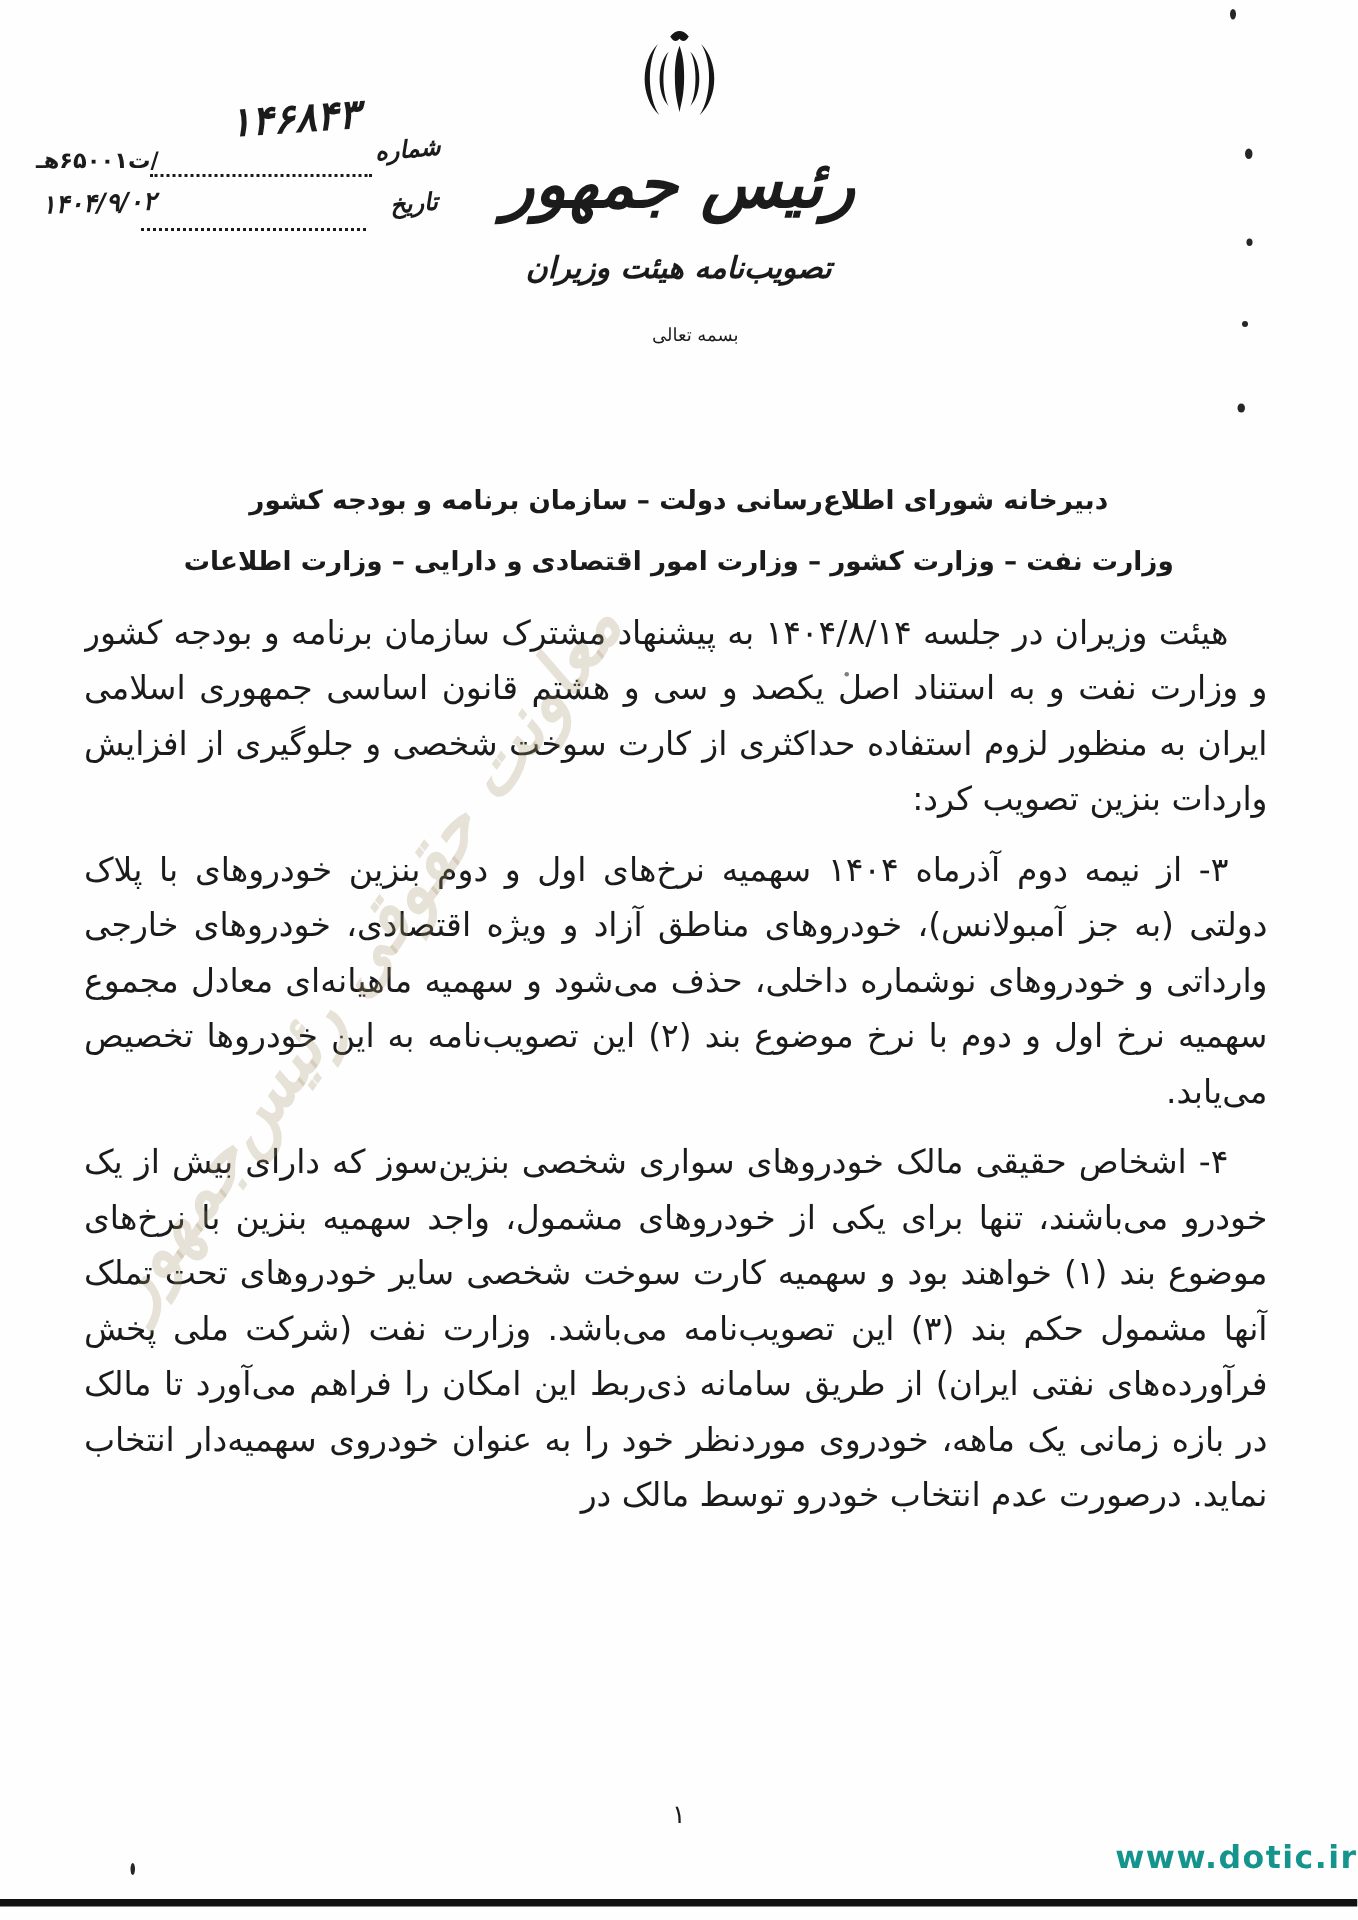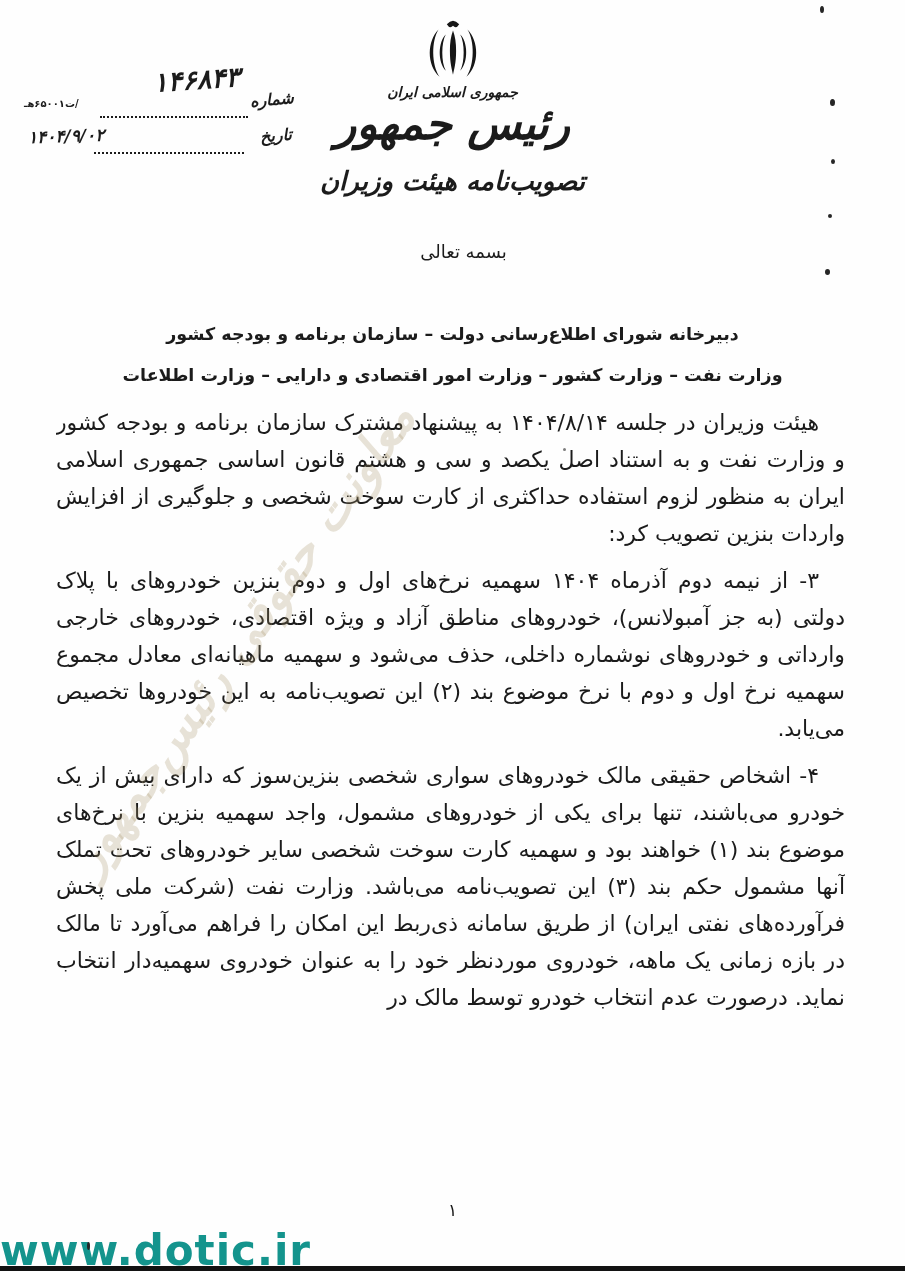--- a/index.html
+++ b/index.html
@@ -20,34 +20,34 @@
   .lbl-date{right:4px;top:56px;}
   .dotline{position:absolute;border-bottom:2.5px dotted #1b1b1b;height:0;}
   .dotline1{right:48px;left:76px;top:46px;}
   .dotline2{right:52px;left:70px;top:82px;}
   .hand-number{
     position:absolute;right:56px;top:-6px;
     font-size:27px;font-weight:bold;font-style:italic;
     letter-spacing:4px;transform:rotate(-4deg);
     white-space:nowrap;
   }
-  .number-suffix{position:absolute;left:0;top:28px;font-size:10px;font-weight:bold;white-space:nowrap;}
+  .number-suffix{position:absolute;left:0;top:28px;font-size:15px;font-weight:bold;white-space:nowrap;}
   .hand-date{
     position:absolute;left:4px;top:56px;
     font-size:17px;font-weight:bold;font-style:italic;
     transform:rotate(-2deg);letter-spacing:2px;direction:ltr;
   }
 
   
   .center{position:absolute;left:0;right:0;text-align:center;}
   .emblem{top:16px;}
   .country{top:84px;font-size:14px;font-weight:bold;font-style:italic;}
   .president{top:98px;font-size:44px;font-weight:bold;font-style:italic;letter-spacing:2px;}
-  .decree{top:166px;font-size:26px;font-weight:bold;font-style:italic;letter-spacing:1px;}
-  .bismillah{top:241px;font-size:18px;padding-left:22px;}
+  .decree{top:166px;font-size:20px;font-weight:bold;font-style:italic;letter-spacing:1px;}
+  .bismillah{top:216px;font-size:12px;padding-left:22px;}
   .salutation{top:259px;font-size:15px;}
   .addressees{top:314px;font-size:17.5px;font-weight:bold;line-height:41px;}
 
   
   .body-text{
     position:absolute;top:404px;right:60px;left:56px;height:800px;
     font-size:22px;line-height:37px;
     text-align:justify;direction:rtl;
     overflow:hidden;
   }
@@ -58,22 +58,22 @@
     position:absolute;left:58px;top:852px;
     transform:rotate(-55deg);transform-origin:0 0;
     font-size:48px;font-weight:bold;font-style:italic;
     color:rgba(168,148,106,0.26);
     white-space:nowrap;pointer-events:none;direction:rtl;
   }
 
   
   .pagenum{position:absolute;left:0;right:0;top:1200px;text-align:center;font-size:17px;}
   .footer-url{
-    position:absolute;left:0;right:0;top:1226px;text-align:left;
-    font-size:42px;letter-spacing:1px;color:#14948d;direction:ltr;
+    position:absolute;left:0;right:0;top:1226px;text-align:right;
+    font-size:21px;letter-spacing:1px;color:#14948d;direction:ltr;
     font-weight:bold;
   }
   .bottom-line{position:absolute;left:0;right:0;top:1266px;height:5px;background:#121212;}
 
   
   .speck{position:absolute;background:#262626;border-radius:50%;}
   .s1{left:820px;top:6px;width:4px;height:7px;}
   .s2{left:830px;top:99px;width:5px;height:7px;}
   .s3{left:831px;top:159px;width:4px;height:5px;}
   .s4{left:828px;top:214px;width:4px;height:4px;}
@@ -101,21 +101,20 @@
       <g fill="#161616">
         <path d="M22 8 Q28 1 34 8 Q31 13 28 9.5 Q25 13 22 8 Z"></path>
         <path d="M28 14 C25.8 20 25 26 25 34 C25 46 27 52 28 57 C29 52 31 46 31 34 C31 26 30.2 20 28 14 Z"></path>
         <path d="M21 18 C13.5 25 13 45 21 53 C16.5 45 16.5 26 21 18 Z"></path>
         <path d="M35 18 C42.5 25 43 45 35 53 C39.5 45 39.5 26 35 18 Z"></path>
         <path d="M14 13 C3 24 2 47 15 59 C7 47 7 24 14 13 Z"></path>
         <path d="M42 13 C53 24 54 47 41 59 C49 47 49 24 42 13 Z"></path>
       </g>
     </svg>
   </div>
-  <div class="center country">جمهوری اسلامی ایران</div>
   <div class="center president">رئیس جمهور</div>
   <div class="center decree">تصویب‌نامه هیئت وزیران</div>
 
   <div class="center bismillah">بسمه تعالی</div>
 
   <div class="center addressees">
     <div>دبیرخانه شورای اطلاع‌رسانی دولت – سازمان برنامه و بودجه کشور</div>
     <div>وزارت نفت – وزارت کشور – وزارت امور اقتصادی و دارایی – وزارت اطلاعات</div>
   </div>
 

